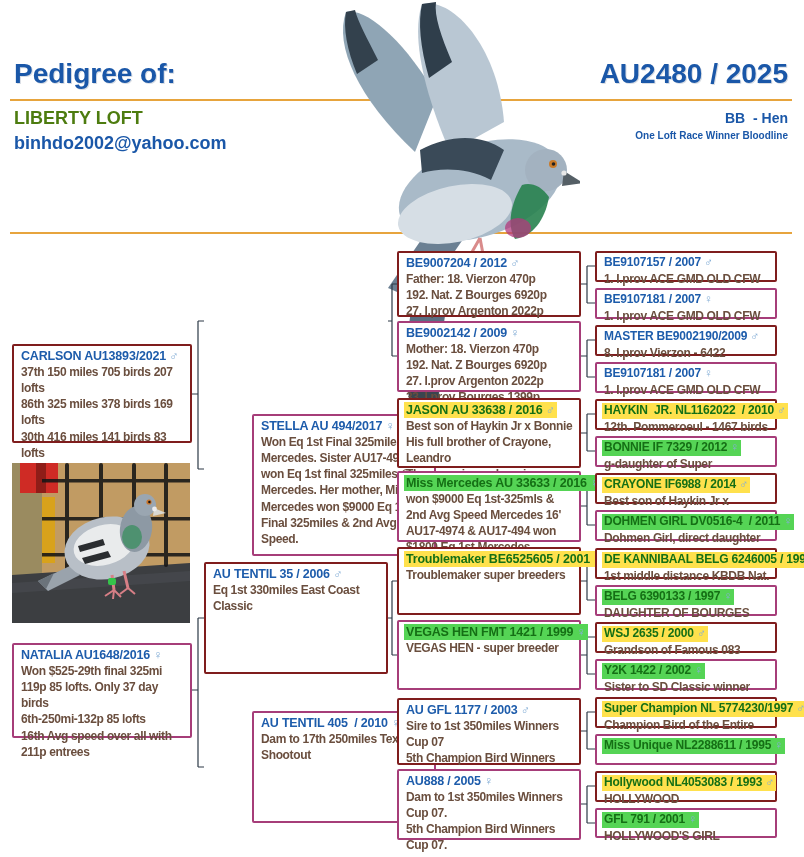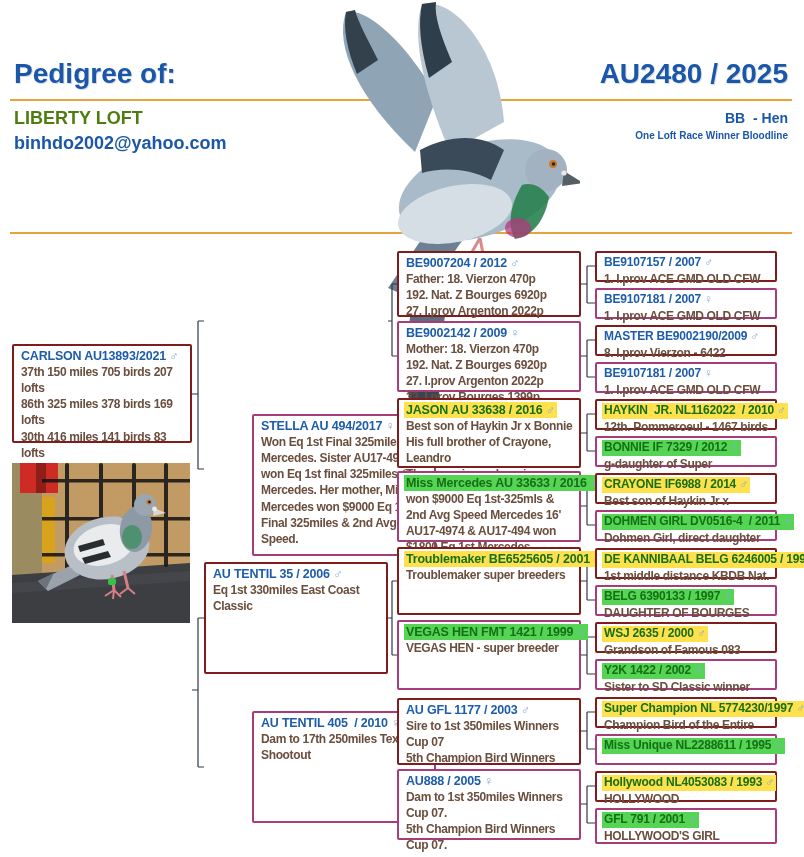--- a/index.html
+++ b/index.html
@@ -89,20 +89,28 @@
   </svg>
 
   <div class="node" style="left:12px;top:344px;width:180px;height:99px;">
     <div class="node-title"><span class="t">CARLSON AU13893/2021</span> <span class="sex">♂</span></div>
     <div class="node-body">37th 150 miles 705 birds 207 lofts
 86th 325 miles 378 birds 169 lofts
 30th 416 miles 141 birds 83 lofts
 9th Avg. Speed 5 races @
 Sooner Challenge 207 lofts</div>
   </div>
+  <div class="node purple" style="left:12px;top:643px;width:180px;height:95px;">
+    <div class="node-title"><span class="t">NATALIA AU1648/2016</span> <span class="sex">♀</span></div>
+    <div class="node-body">Won $525-29th final 325mi
+119p 85 lofts. Only 37 day birds
+6th-250mi-132p 85 lofts
+16th Avg speed over all with
+211p entrees</div>
+  </div>
 
   <svg class="photo" viewBox="0 0 178 160">
     <rect x="0" y="0" width="178" height="160" fill="#c19b63"></rect>
     <rect x="0" y="0" width="30" height="120" fill="#7a7d5f" opacity="0.55"></rect>
     <rect x="8" y="0" width="38" height="30" fill="#cf2b25"></rect>
     <rect x="24" y="0" width="10" height="30" fill="#8f1d18"></rect>
     <rect x="30" y="34" width="13" height="66" fill="#d8a21c"></rect>
     <path d="M0 112 L178 100 L178 160 L0 160 Z" fill="#3c3e41"></path>
     <path d="M0 120 L178 108 L178 118 L0 130 Z" fill="#4a4d51" opacity="0.6"></path>
     <g fill="#161616" opacity="0.88">
@@ -256,18 +264,18 @@
     <div class="node-body">Champion Bird of the Entire</div>
   </div>
   <div class="node g4 purple" style="left:595px;top:734px;width:182px;height:31px;">
     <div class="node-title"><span class="hl hl-g"><span class="t">Miss Unique NL2288611 / 1995</span> <span class="sex">♀</span></span></div>
     <div class="node-body"></div>
   </div>
   <div class="node g4" style="left:595px;top:771px;width:182px;height:31px;">
     <div class="node-title"><span class="hl hl-y"><span class="t">Hollywood NL4053083 / 1993</span> <span class="sex">♂</span></span></div>
     <div class="node-body">HOLLYWOOD</div>
   </div>
-  <div class="node g4 purple" style="left:595px;top:808px;width:182px;height:36px;">
+  <div class="node g4 purple" style="left:595px;top:808px;width:182px;height:30px;">
     <div class="node-title"><span class="hl hl-g"><span class="t">GFL 791 / 2001</span> <span class="sex">♀</span></span></div>
     <div class="node-body">HOLLYWOOD'S GIRL</div>
   </div>
 
 </div>
 
 </body></html>

